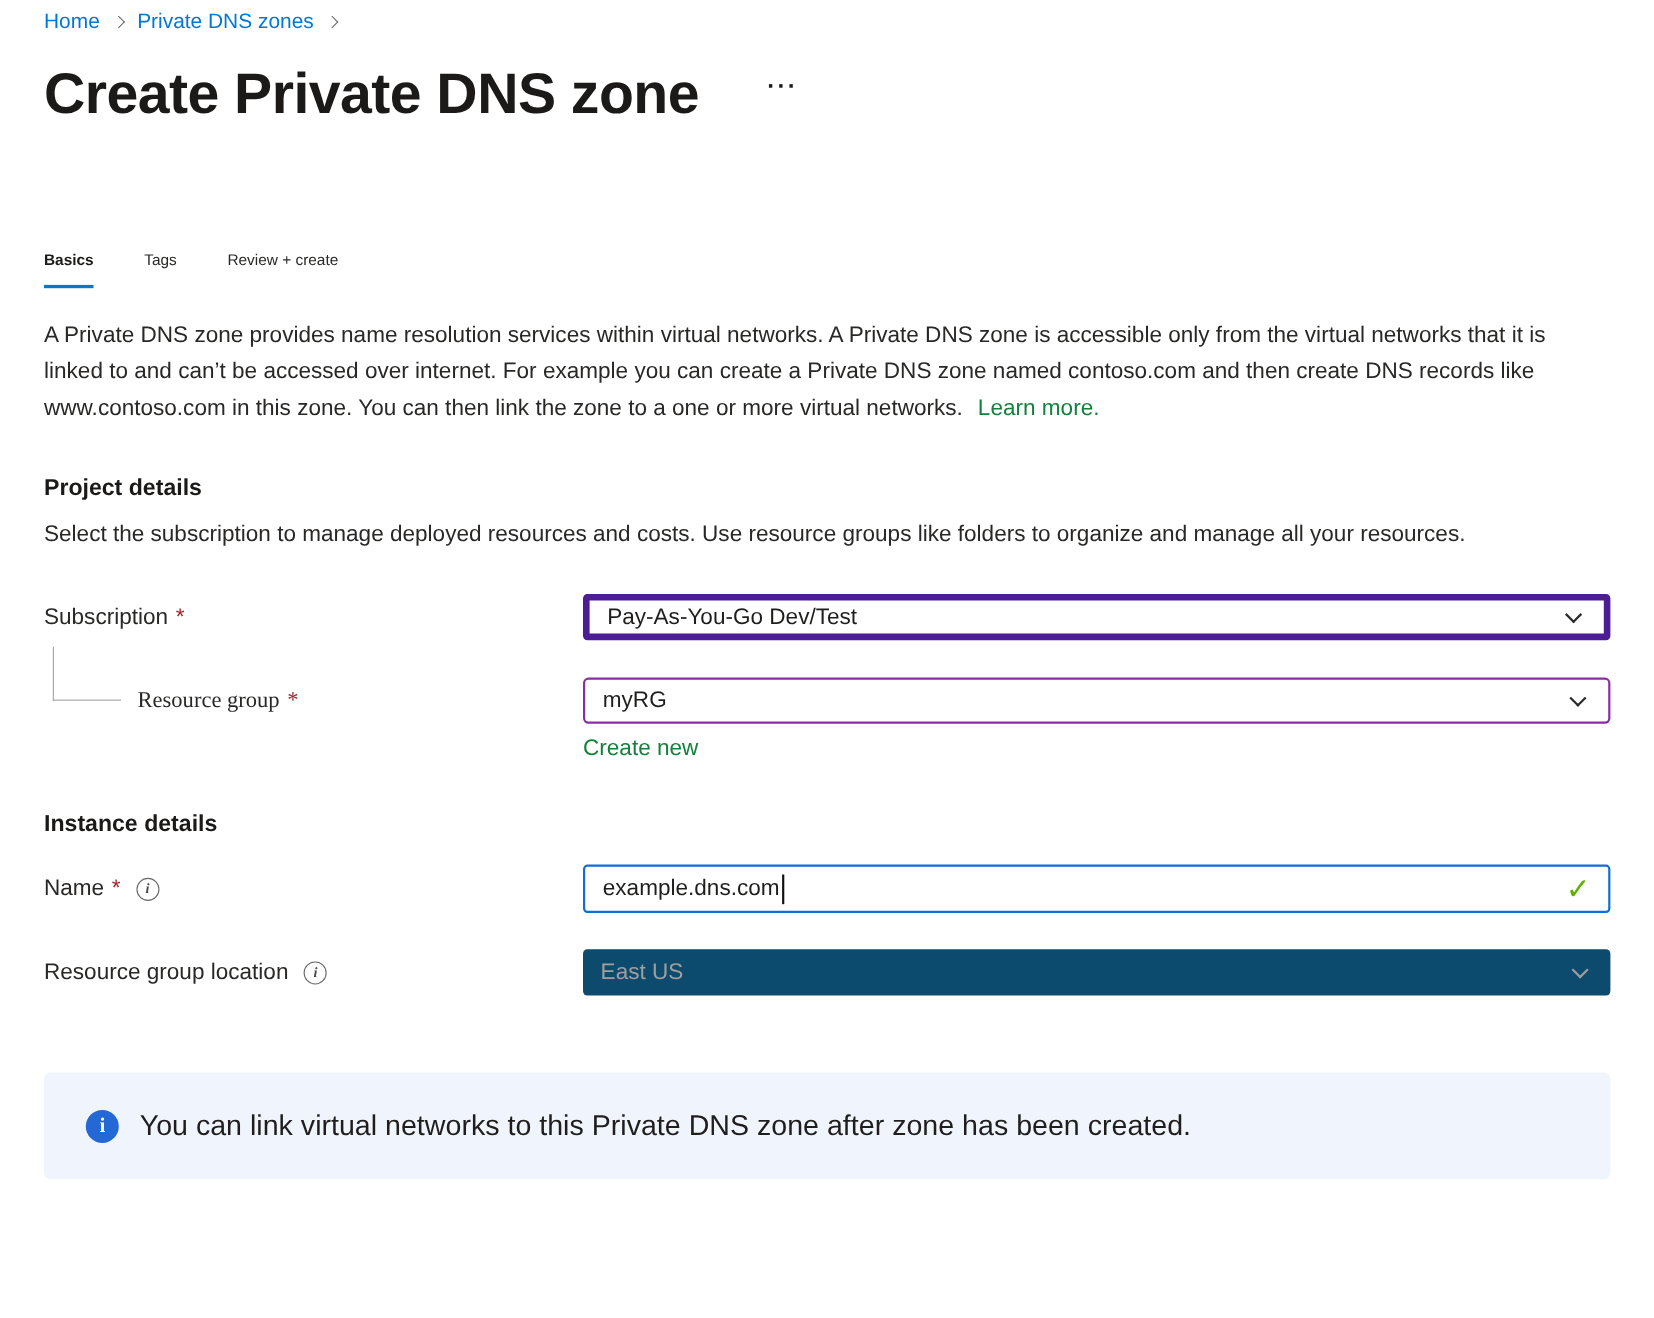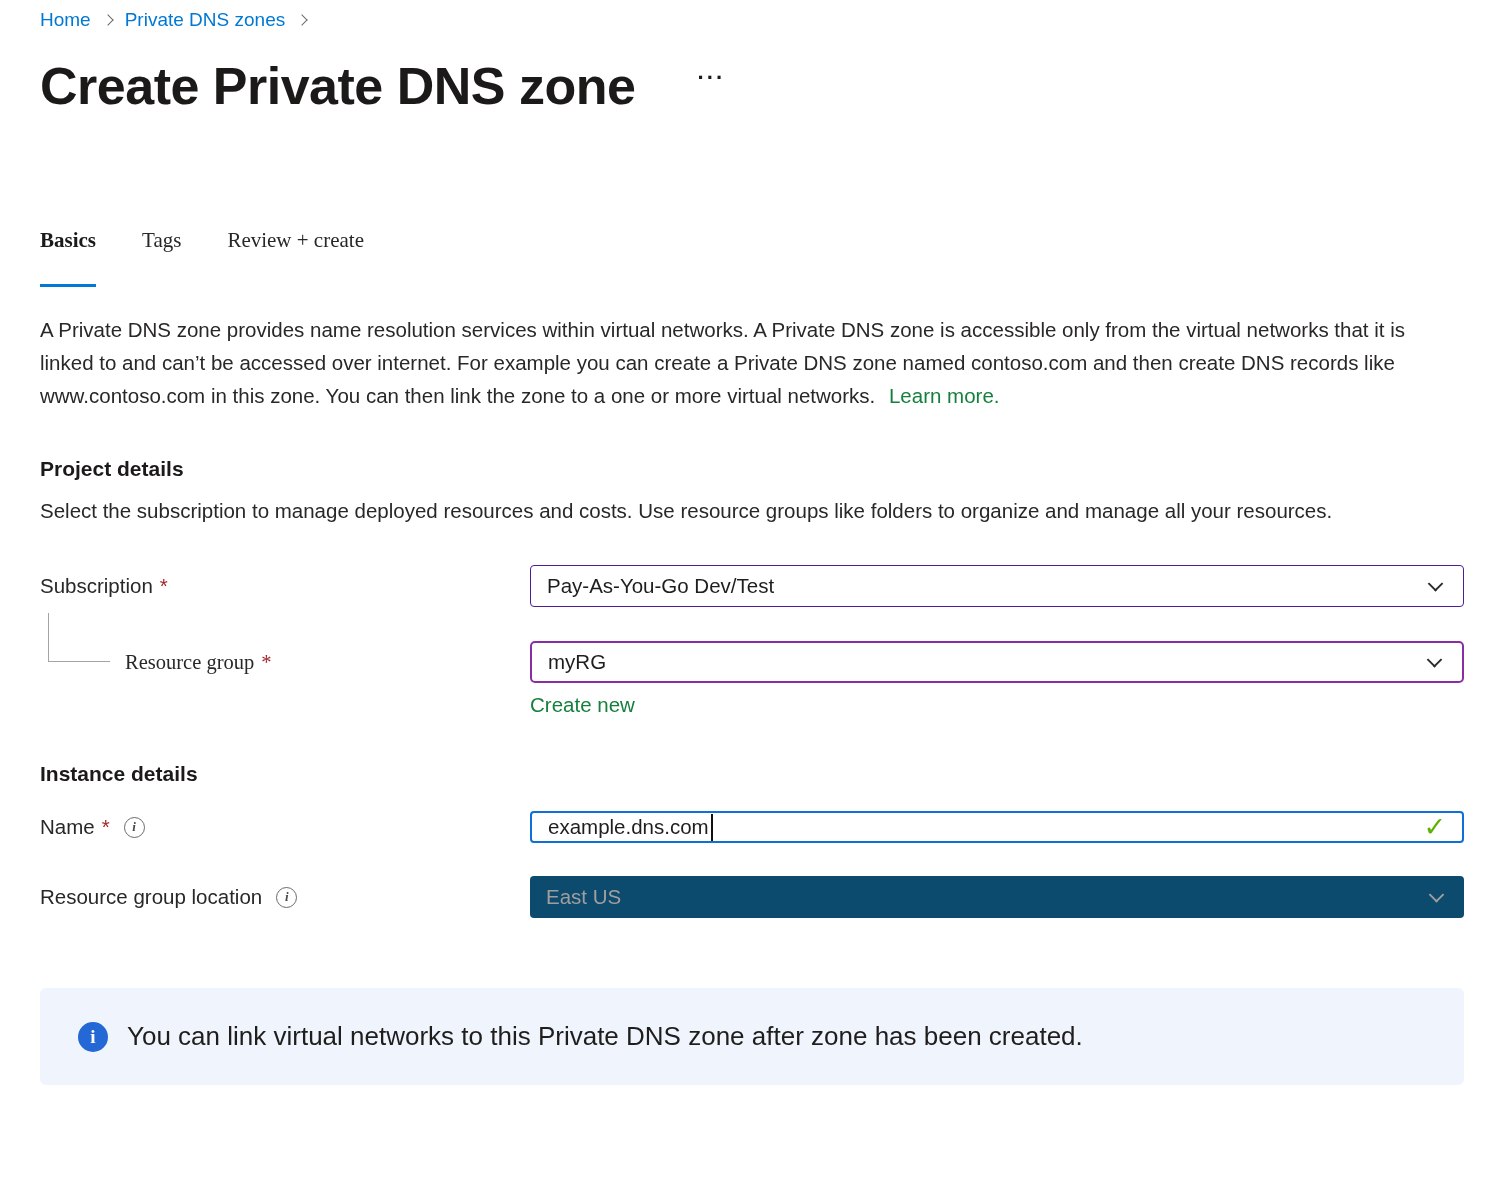--- a/index.html
+++ b/index.html
@@ -23,21 +23,21 @@
     margin:0 13px; display:inline-block;
   }
 
   
   .title-row { display:flex; align-items:center; margin-top:22px; }
   .page-title { font-size:52px; font-weight:700; color:#1b1a19; letter-spacing:-0.5px; }
   .more-btn { margin-left:62px; font-size:22px; font-weight:700; color:#1b1a19; letter-spacing:2px; cursor:pointer; transform:translateY(-8px); }
 
   
   .tabs { display:flex; margin-top:112px; align-items:flex-end; }
-  .tab { font-size:21px; color:#292827; padding-bottom:31px; cursor:pointer; margin-right:46px; border-bottom:3px solid transparent;font-family:Liberation Serif, serif; }
+  .tab { font-size:14px; color:#292827; padding-bottom:15px; cursor:pointer; margin-right:46px; border-bottom:3px solid transparent; }
   .tab.active { font-weight:700; color:#1b1a19; border-bottom-color:#0078d4; }
 
   
   .intro { margin-top:26px; font-size:20.5px; line-height:33px; max-width:1424px; color:#292827; }
   .link { color:#15803d; cursor:pointer; }
   .learn-more { margin-left:8px; }
 
   
   .section-heading { margin-top:45px; font-size:21px; font-weight:700; color:#1b1a19; }
   .section-desc { margin-top:13px; font-size:20.5px; line-height:33px; max-width:1424px; }
@@ -49,21 +49,21 @@
   .req { color:#a4262c; margin-left:7px; }
   .info-icon {
     width:21px; height:21px; border:1.5px solid #6b6a68; border-radius:50%;
     display:inline-flex; align-items:center; justify-content:center;
     font-size:13px; color:#4a4947; margin-left:14px; cursor:default;
     font-family:"Liberation Serif", serif; font-style:italic; font-weight:700;
     flex-shrink:0;
   }
   .field {
     flex:1; height:42px; position:relative;
-    border:1px solid #4c1d95; border-radius:4px; background:#fff;
+    border:6px solid #4c1d95; border-radius:4px; background:#fff;
     display:flex; align-items:center; padding:0 48px 0 16px;
     font-size:20.5px; color:#1f1e1d; cursor:pointer;
   }
   .chevron {
     position:absolute; right:22px; top:50%;
     width:11px; height:11px;
     border-right:2px solid #2b2a29; border-bottom:2px solid #2b2a29;
     transform:translateY(-70%) rotate(45deg);
   }
   .row-sub { }
@@ -71,21 +71,21 @@
   .row-rg .form-label { padding-left:85px;font-family:Liberation Serif, serif; }
   .row-rg .field { border:2px solid #8a2da5; border-radius:5px; }
   .connector {
     position:absolute; left:8px; top:-28px; bottom:50%; width:62px;
     border-left:1.5px solid #a6a4a2; border-bottom:1.5px solid #a6a4a2;
   }
   .create-new { margin:10px 0 0 490px; font-size:20.5px; }
 
   .row-name { margin-top:25px; }
   .row-name .field {
-    border:2.5px solid #0f6fd4; border-radius:4px; height:32px; cursor:text;
+    border:2.5px solid #0f6fd4; border-radius:4px; height:44px; cursor:text;
   }
   .text-cursor { display:inline-block; width:0; height:27px; border-left:2px solid #111; margin-left:2px; vertical-align:middle; }
   .valid-check { position:absolute; right:16px; color:#5db300; font-size:27px; font-weight:400; }
 
   .row-rgl { margin-top:33px; }
   .row-rgl .field { border:none; background:#0c4a6e; color:#a19f9d; cursor:default; }
   .row-rgl .chevron { border-color:#a19f9d; }
 
   
   .banner {

